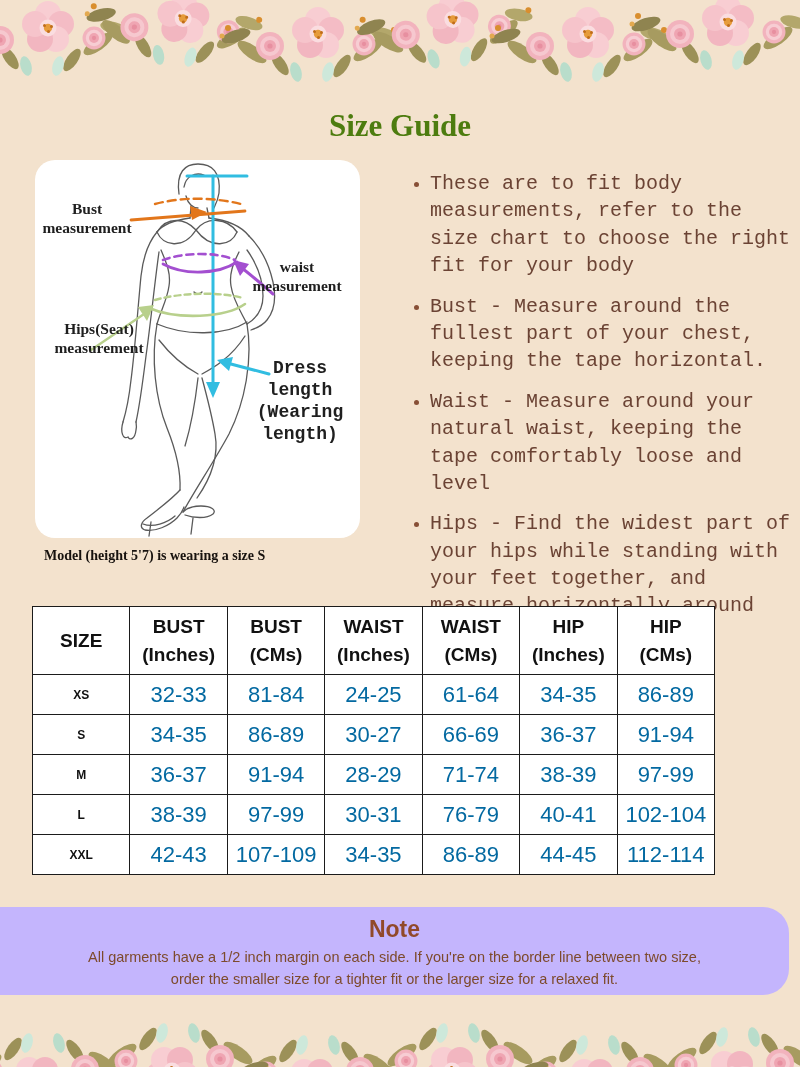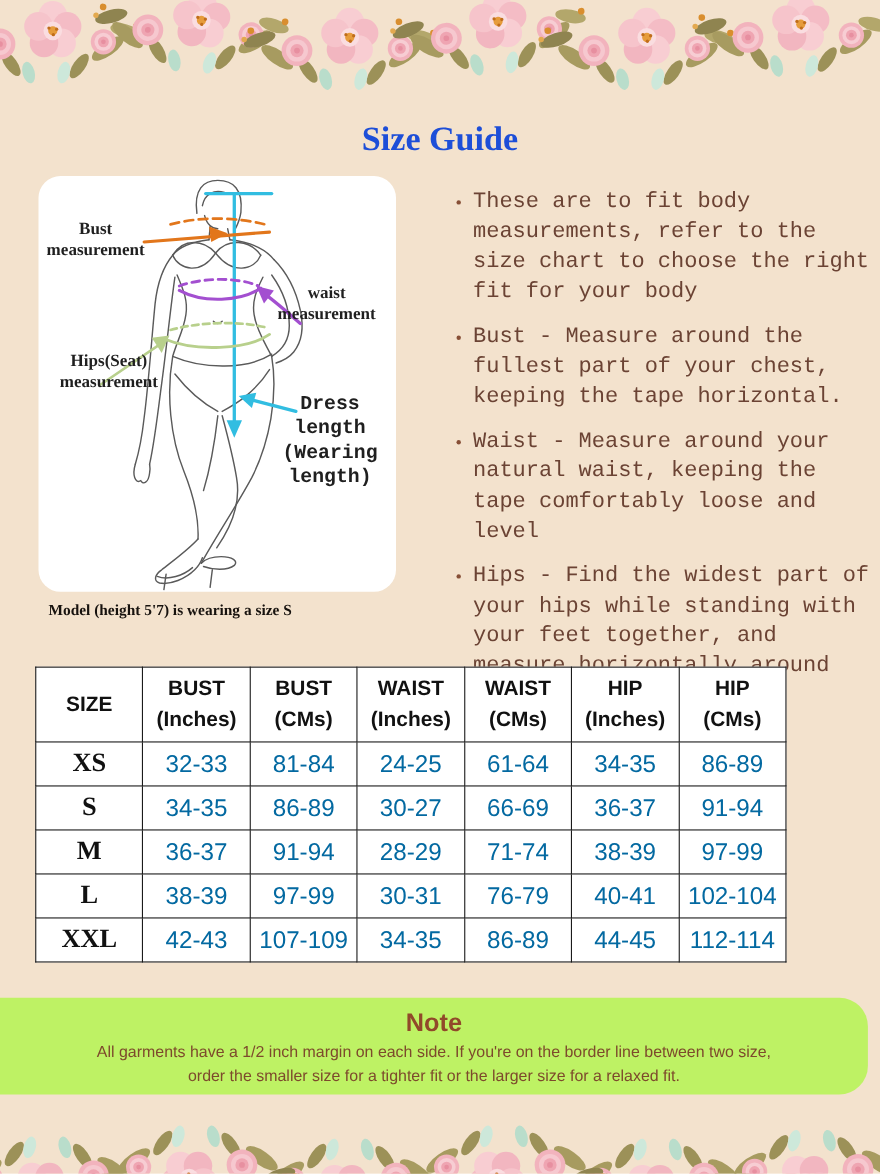--- a/index.html
+++ b/index.html
@@ -13,21 +13,21 @@
   .floral-top { position:absolute; top:-4px; left:0; width:800px; height:115px; }
   .floral-bottom { position:absolute; left:0; bottom:-40px; width:800px; height:115px; transform:scale(-1,-1); }
   
   .brand {
     position:absolute; top:44px; left:0; width:100%; text-align:center;
     font-family:"DejaVu Sans", sans-serif; font-size:56px; font-weight:400;
     letter-spacing:2px; color:#fdfcf9; text-shadow:3px 4px 2px #928a7e;
   }
   .page-title {
     position:absolute; top:108px; left:0; width:100%; text-align:center;
-    font-size:31px; font-weight:700; color:#1d4ed8;
+    font-size:31px; font-weight:700; color:#4d7c0f;
   }
   
   .diagram-card {
     position:absolute; left:35px; top:160px; width:325px; height:378px;
     background:#ffffff; border-radius:20px;
   }
   .fig-svg { position:absolute; inset:0; width:325px; height:378px; }
   .lbl {
     position:absolute; text-align:center; font-weight:700; font-size:15.5px;
     line-height:1.22; color:#1f1f1f;
@@ -55,26 +55,26 @@
   .size-table {
     position:absolute; left:32px; top:594px; width:683px;
     border-collapse:collapse; background:#fff; table-layout:fixed;
     font-family:"Liberation Sans", sans-serif;
     margin-top:12px;
   }
   .size-table th, .size-table td {
     border:1.6px solid #1b1b1b; text-align:center; vertical-align:middle;
   }
   .size-table thead th { font-size:19px; font-weight:700; height:68px; line-height:1.45; color:#111; }
-  .size-table tbody th { font-size:24px; font-weight:700; height:40px; color:#111;font-family:Liberation Serif, serif; }
+  .size-table tbody th { font-size:12px; font-weight:700; height:40px; color:#111; }
   .size-table tbody td { font-size:22px; font-weight:400; height:40px; color:#0369a1; }
   
   .note {
     position:absolute; left:0; top:907px; width:789px; height:88px;
-    background:#bef264; border-radius:0 26px 26px 0; text-align:center;
+    background:#c4b5fd; border-radius:0 26px 26px 0; text-align:center;
   }
   .note-title {
     font-family:"Liberation Sans", sans-serif; font-weight:700;
     font-size:23px; color:#91492a; margin-top:9px;
   }
   .note-text {
     font-family:"Liberation Sans", sans-serif; font-size:14.5px;
     color:#7d4a2c; width:640px; margin:4px auto 0; line-height:1.5;
   }
 </style>

